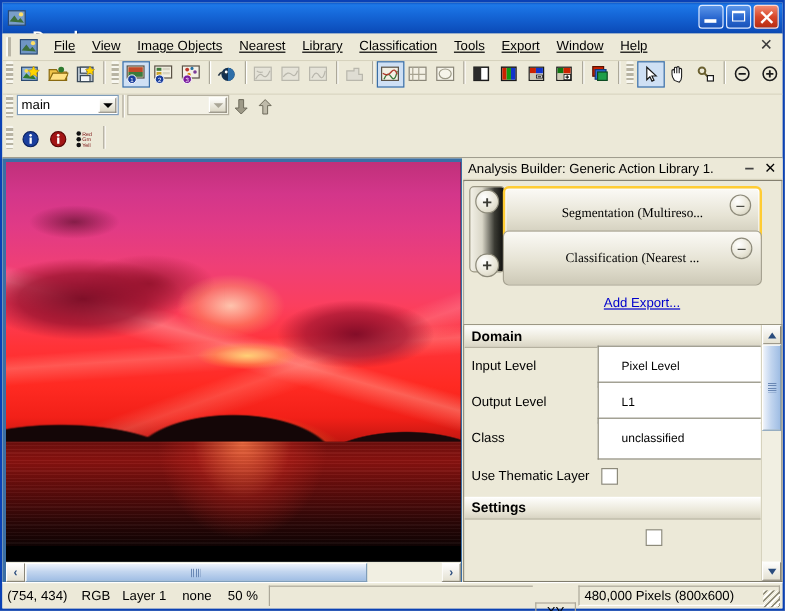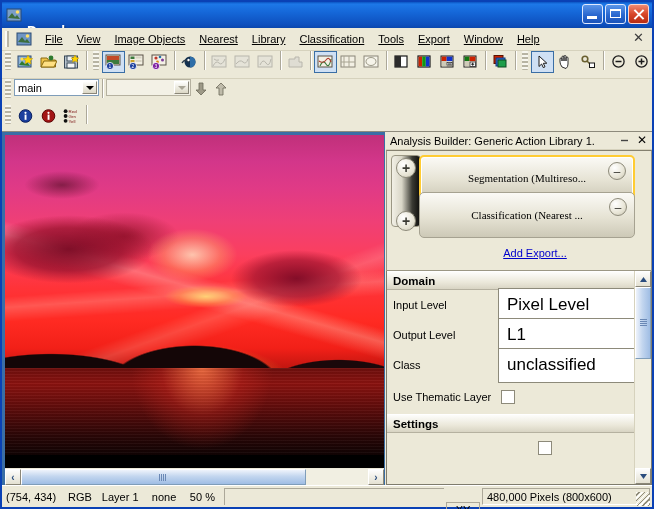--- a/index.html
+++ b/index.html
@@ -193,21 +193,21 @@
     background:linear-gradient(to bottom,#fdfdfb,#ebe8da 60%,#d8d4c3);
     border-bottom:1px solid #b5b1a0;border-top:1px solid #fff;
     display:flex;align-items:center;padding-left:6px;
     font-weight:bold;font-size:11.5px;color:#000;
   }
   .prow{height:30px;display:flex;align-items:center;position:relative;}
   .plabel{width:105px;flex:0 0 105px;padding-left:6px;font-size:11px;color:#000;}
   .pfield{
     flex:1 1 auto;height:35px;background:#fff;border:1px solid #8d8a7a;
     border-right:none;box-sizing:border-box;display:flex;align-items:center;
-    padding-left:8px;font-size:17px;color:#000;margin-right:-2px;
+    padding-left:19px;font-size:10px;color:#000;margin-right:-2px;
   }
   .pcheck{
     width:14px;height:14px;background:#fff;border:1px solid #8d8a7a;box-sizing:border-box;
     margin-left:3px;cursor:pointer;
   }
   .vscroll{
     flex:0 0 16px;width:16px;background:#f1efe2;display:flex;flex-direction:column;
     border-left:1px solid #d6d2bd;
   }
   .vsthumb{

